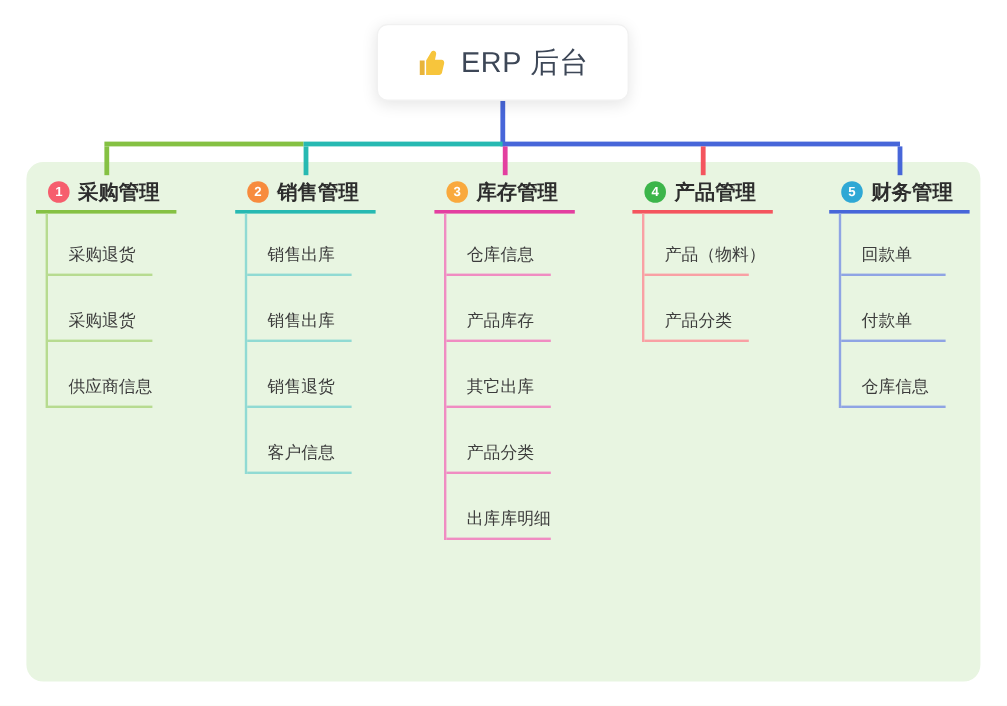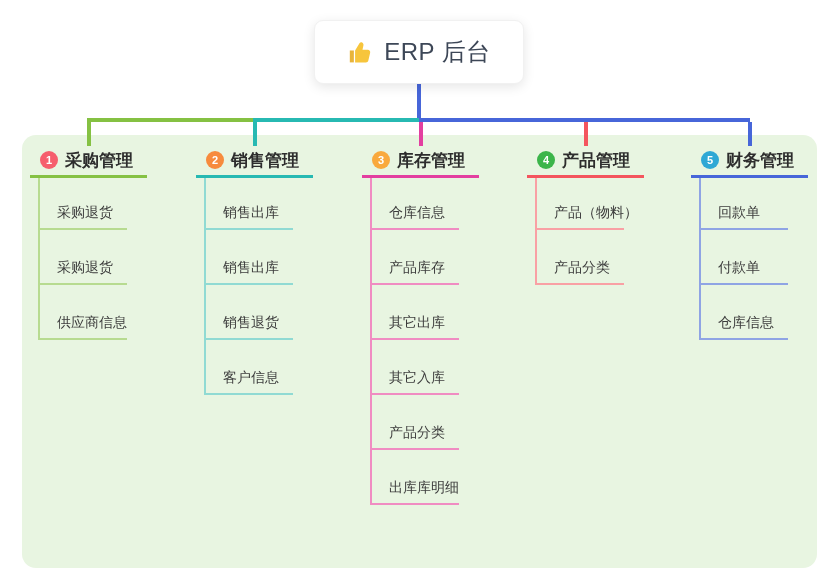--- a/index.html
+++ b/index.html
@@ -119,21 +119,20 @@
 
   <div class="branch branch-2" style="--c: #e33fa0; --cl: #f08cc2; --bc: #f9a93d;">
     <div class="branch-header">
       <span class="badge">3</span>
       <span class="branch-title">库存管理</span>
     </div>
     <div class="items">
       <div class="sub-item">仓库信息</div>
       <div class="sub-item">产品库存</div>
       <div class="sub-item">其它出库</div>
-      <div class="sub-item">其它入库</div>
       <div class="sub-item">产品分类</div>
       <div class="sub-item">出库库明细</div>
     </div>
   </div>
 
   <div class="branch branch-3" style="--c: #f4555e; --cl: #f9a0a4; --bc: #3cb54a;">
     <div class="branch-header">
       <span class="badge">4</span>
       <span class="branch-title">产品管理</span>
     </div>

